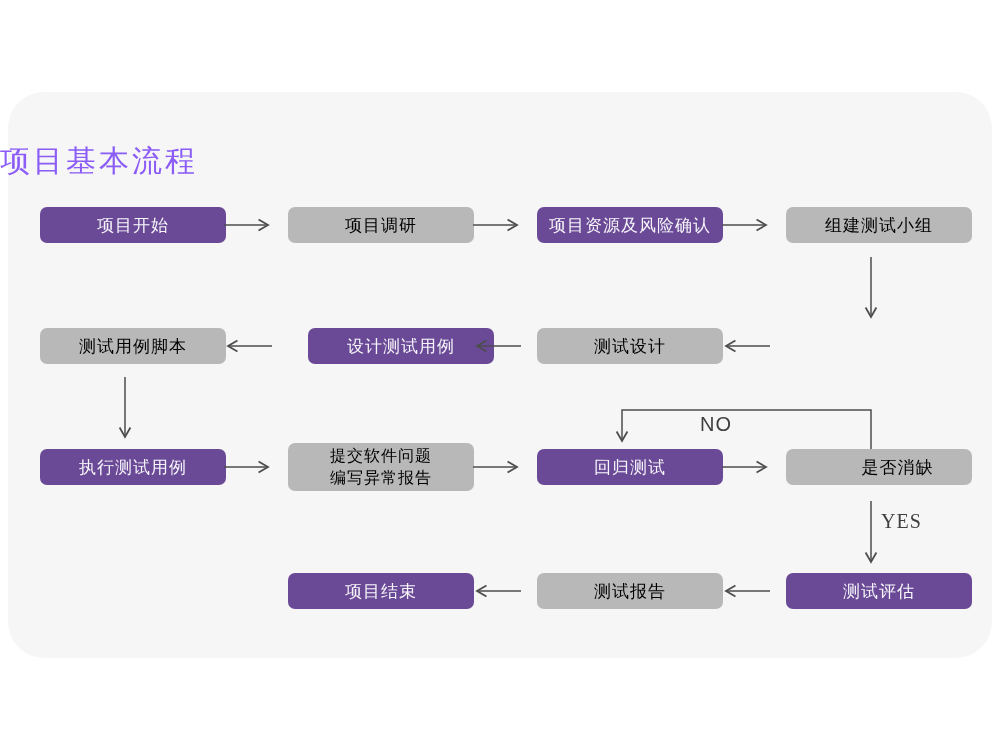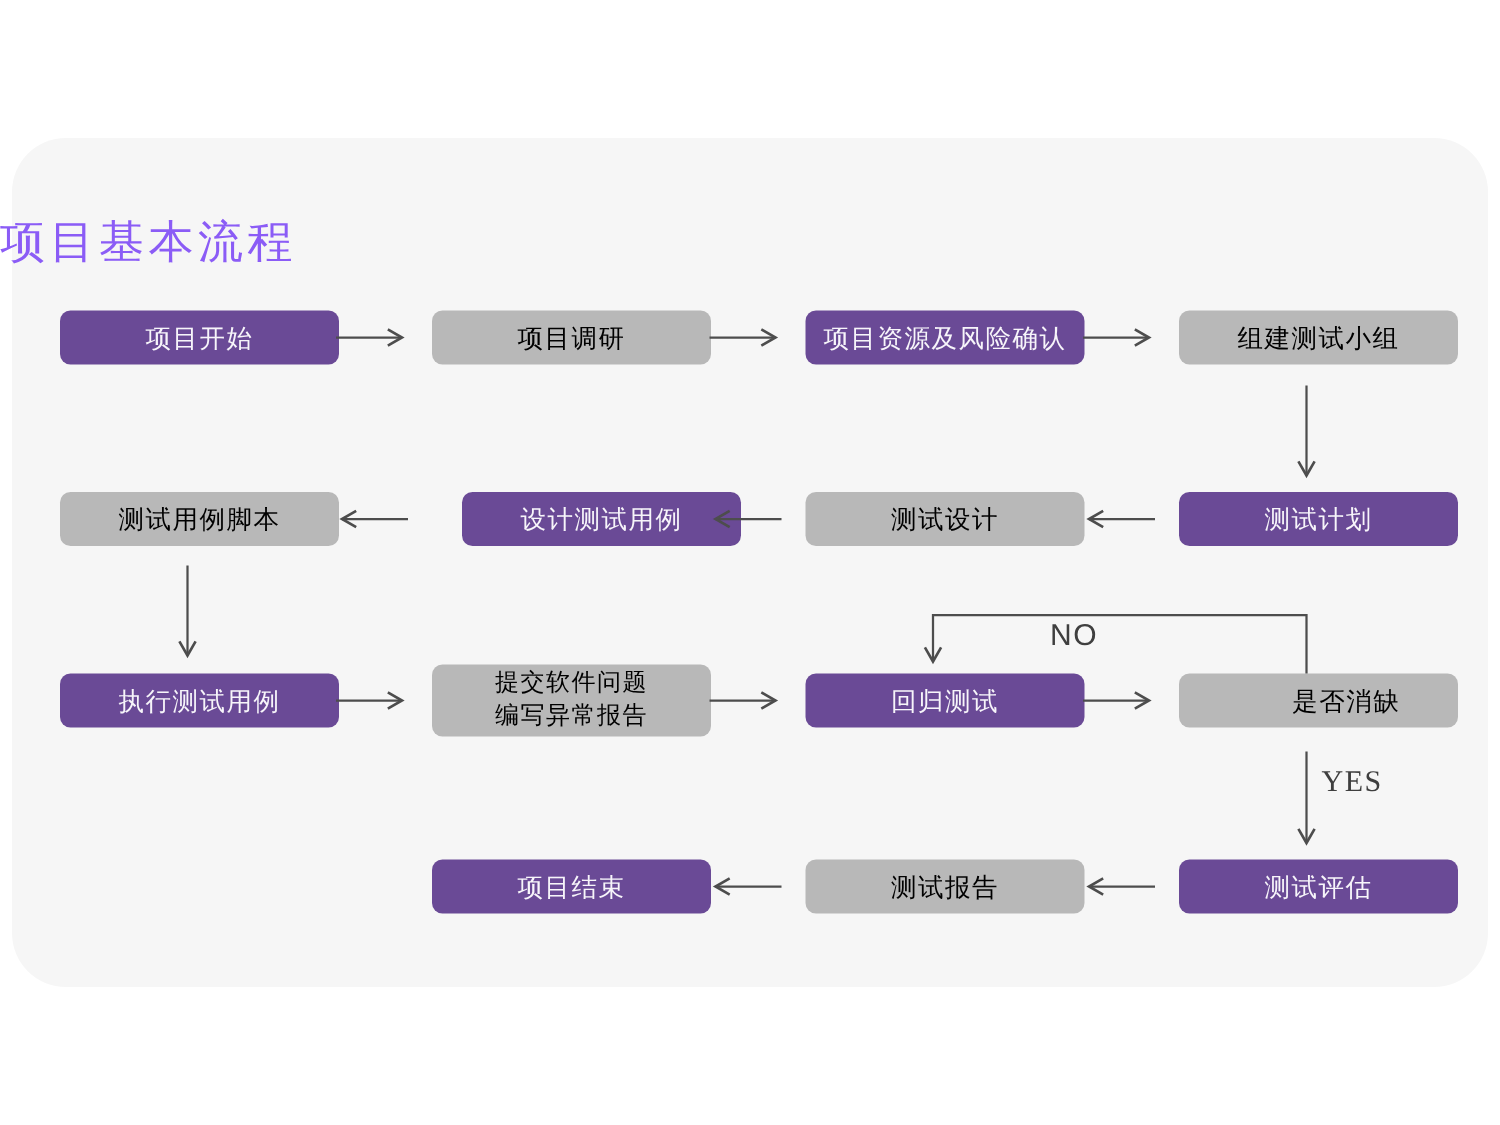--- a/index.html
+++ b/index.html
@@ -60,21 +60,20 @@
 
   <div class="card"></div>
 
   <div class="title">项目基本流程</div>
 
   <div class="node purple" style="left:40px;  top:207px;">项目开始</div>
   <div class="node gray" style="left:288px; top:207px;">项目调研</div>
   <div class="node purple" style="left:537px; top:207px;">项目资源及风险确认</div>
   <div class="node gray" style="left:786px; top:207px;">组建测试小组</div>
 
-  <div class="node purple" style="left:786px; top:328px;">测试计划</div>
   <div class="node gray" style="left:537px; top:328px;">测试设计</div>
   <div class="node purple" style="left:288px; top:328px;margin-left:20px;">设计测试用例</div>
   <div class="node gray" style="left:40px;  top:328px;">测试用例脚本</div>
 
   <div class="node purple" style="left:40px;  top:449px;">执行测试用例</div>
   <div class="node gray tall" style="left:288px; top:443px;">提交软件问题
 编写异常报告</div>
   <div class="node purple" style="left:537px; top:449px;">回归测试</div>
   <div class="node gray" style="left:786px; top:449px;padding-left:37px;">是否消缺</div>
 

